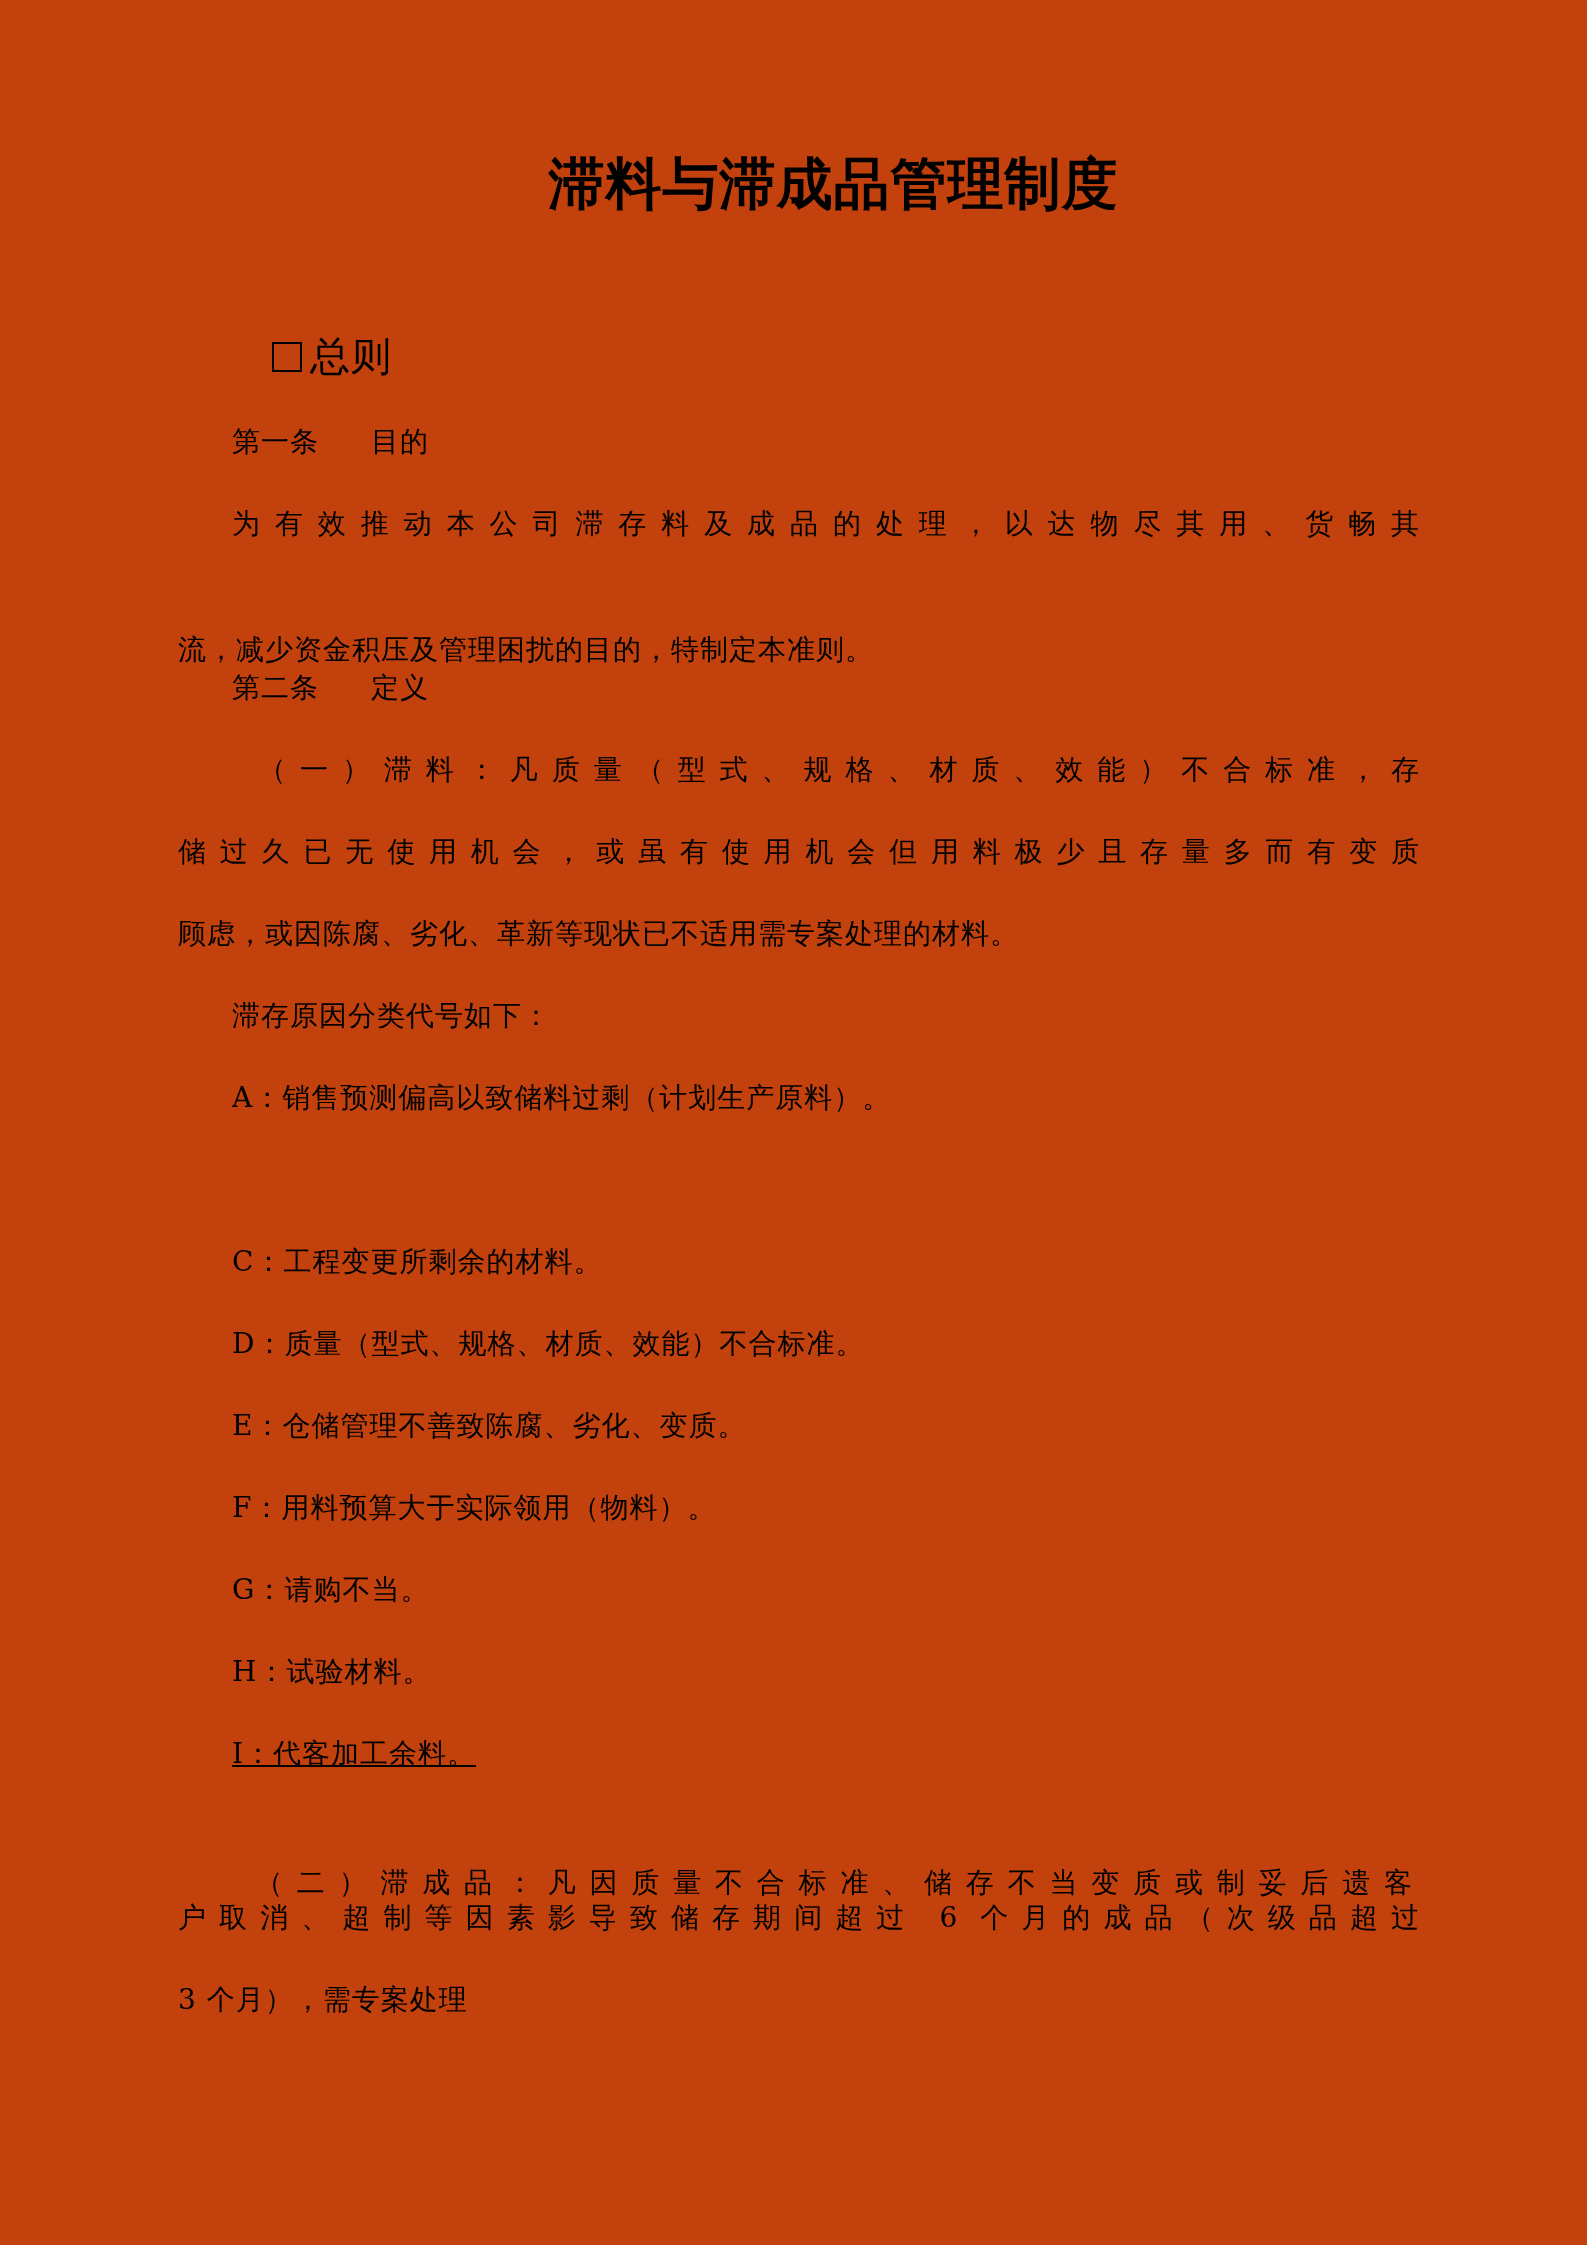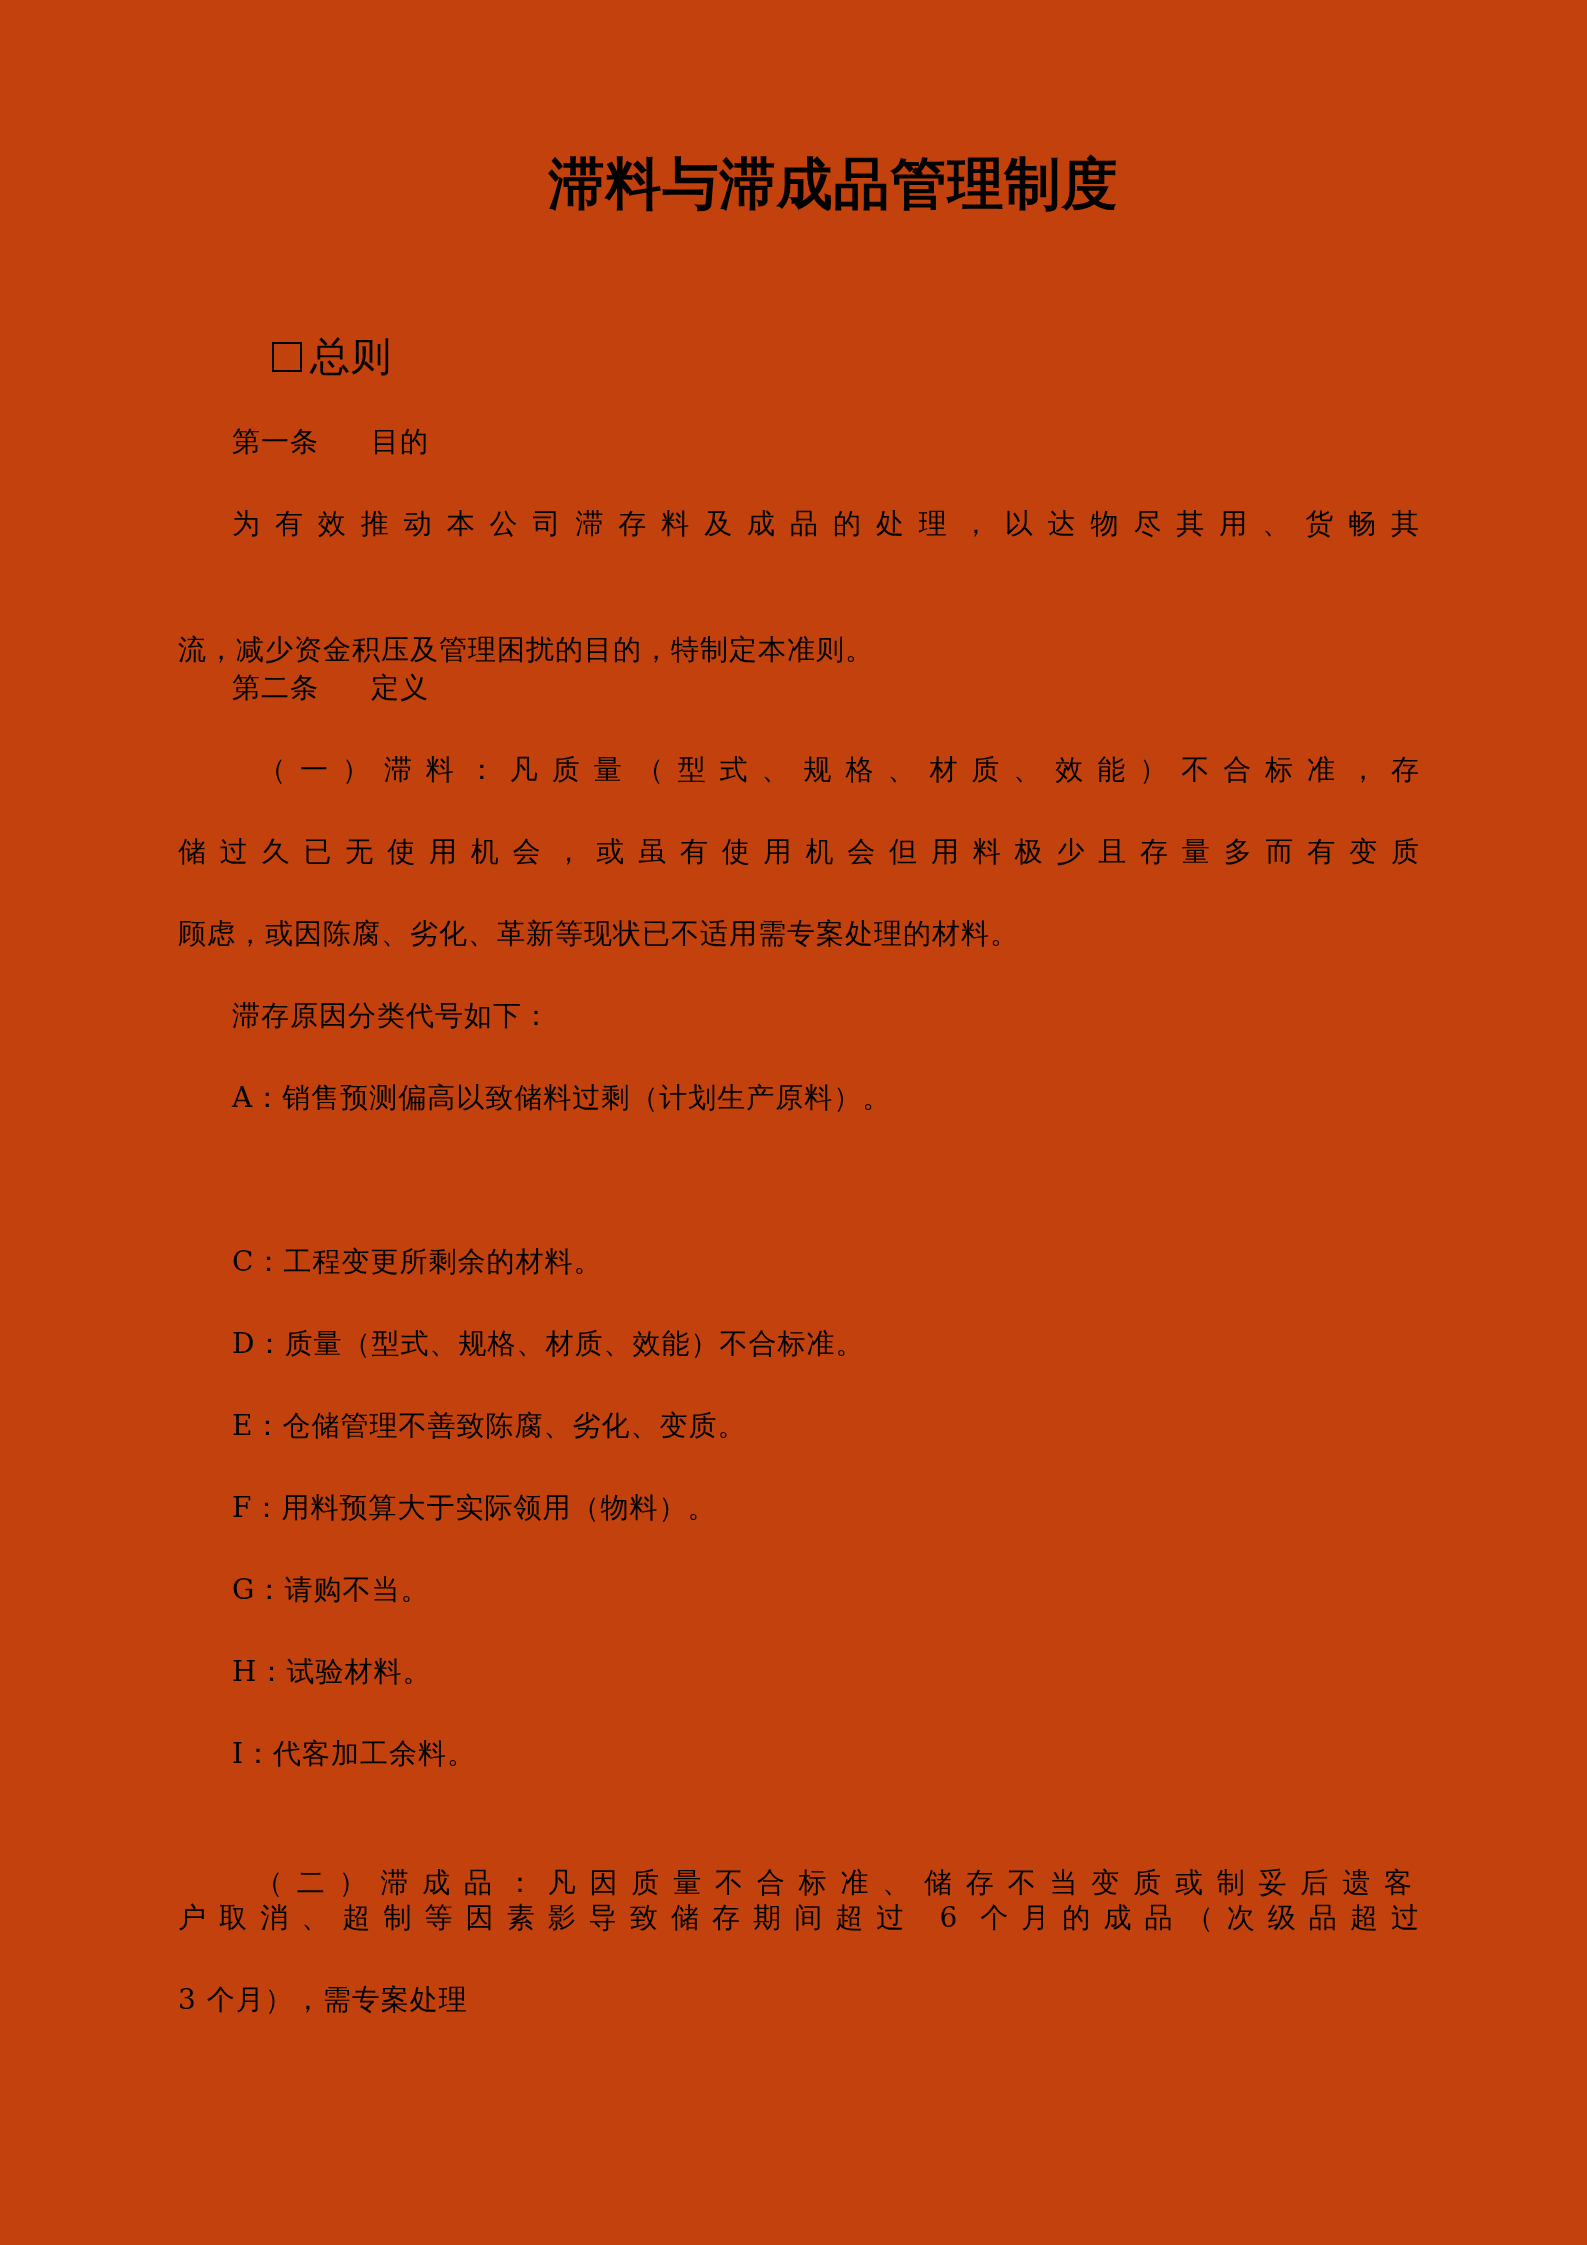--- a/index.html
+++ b/index.html
@@ -105,21 +105,21 @@
   </div>
   <div class="line" style="left:232px; top:1480px;">
     <span>F：</span><span>用料预算大于实际领用（物料）。</span>
   </div>
   <div class="line" style="left:232px; top:1562px;">
     <span>G：</span><span>请购不当。</span>
   </div>
   <div class="line" style="left:232px; top:1644px;">
     <span>H：</span><span>试验材料。</span>
   </div>
-  <div class="line" style="left:232px; top:1726px;">
+  <div class="line" style="left:232px; top:1726px;text-decoration:underline;">
     <span>I：</span><span>代客加工余料。</span>
   </div>
 
   <div class="line justify" style="left:255px; top:1808px; width:1158px;margin-top:47px;">（二）滞成品：凡因质量不合标准、储存不当变质或制妥后遗客</div>
   <div class="line justify" style="left:178px; top:1890px; width:1242px;">户取消、超制等因素影导致储存期间超过 6 个月的成品（次级品超过</div>
   <div class="line" style="left:178px; top:1972px;">3 个月），需专案处理</div>
 
 </div>
 
 </body></html>

